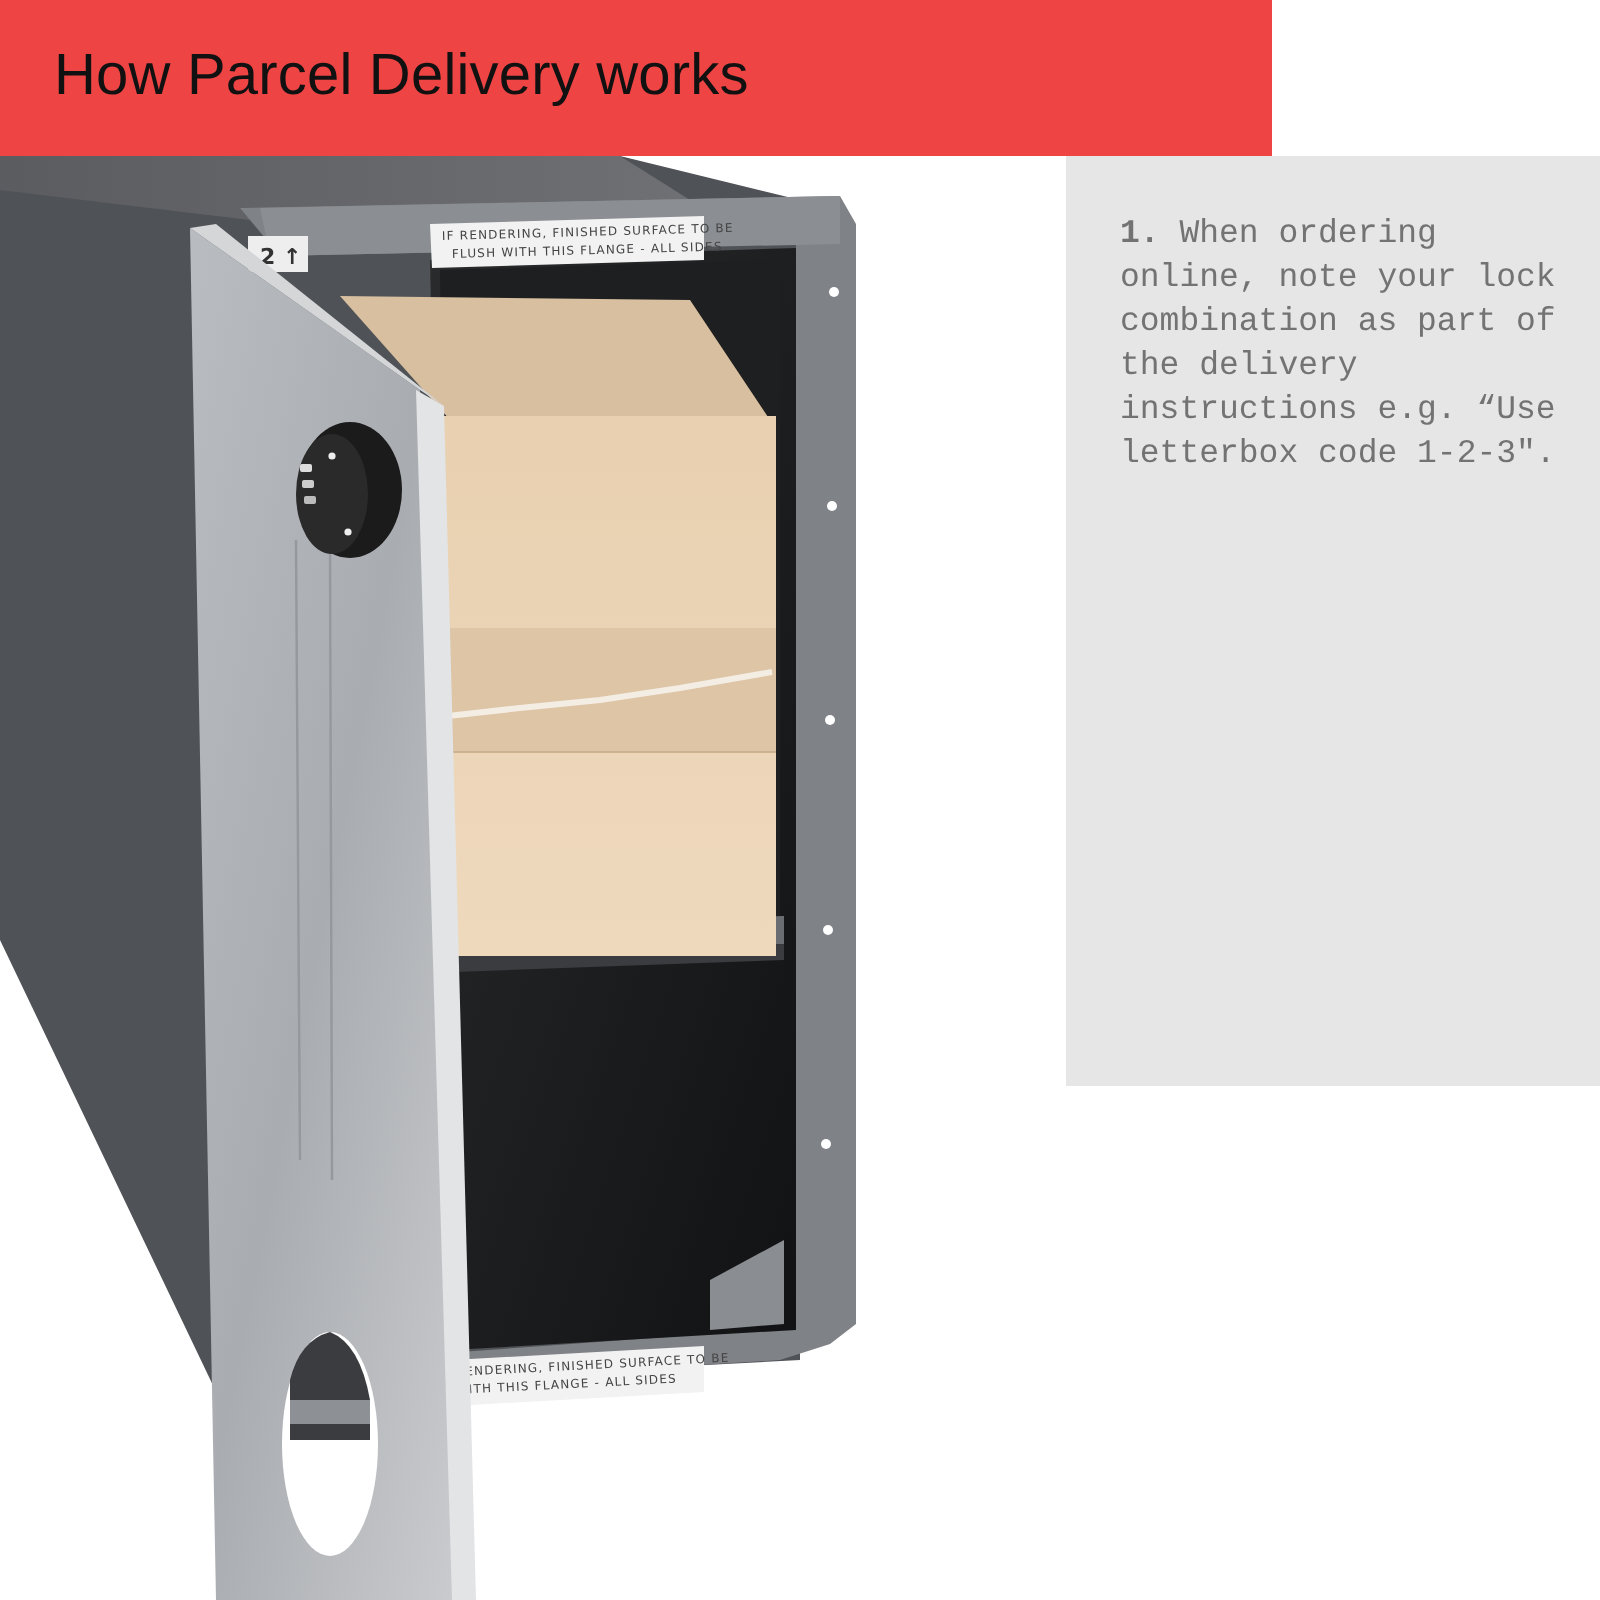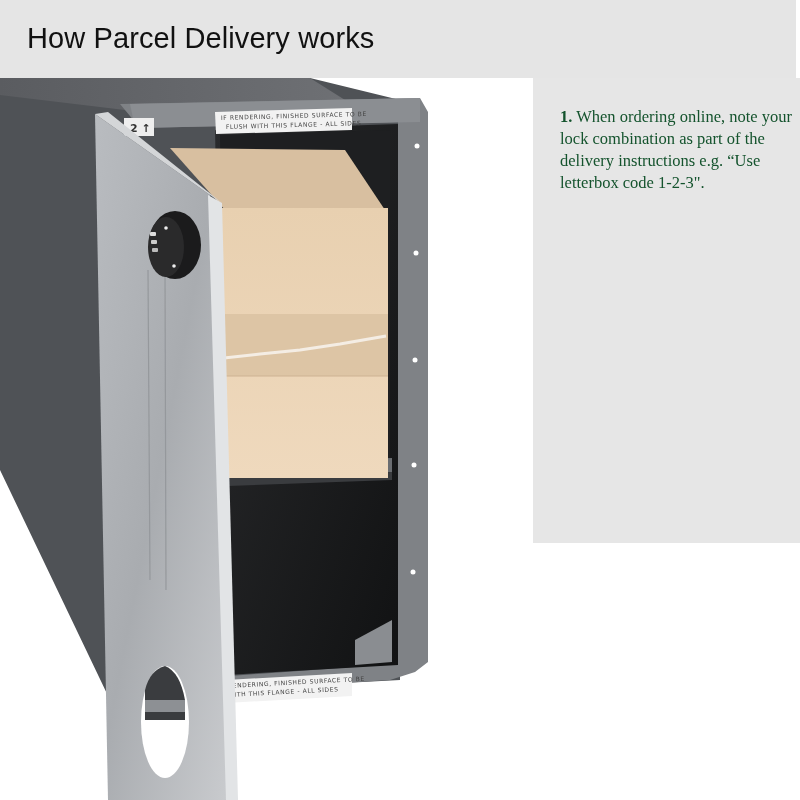--- a/index.html
+++ b/index.html
@@ -1,42 +1,42 @@
 <!DOCTYPE html>
 <html><head>
   <meta charset="utf-8">
   <style>
     * { box-sizing: border-box; margin: 0; padding: 0; }
     html, body { width: 800px; height: 800px; background: #ffffff; overflow: hidden; }
     body { position: relative; font-family: "DejaVu Sans", "Liberation Sans", sans-serif; color: #111; }
 
     .header {
-      position: absolute; left: 0; top: 0; width: 796px; height: 78px;
-      background: #e5e5e5;
+      position: absolute; left: 0; top: 0; width: 636px; height: 78px;
+      background: #ef4444;
     }
     .header-title {
       position: absolute; left: 27px; top: 22px;
       font-family: "Liberation Sans", sans-serif;
       font-size: 29px; font-weight: 400; color: #111111; letter-spacing: 0.1px;
     }
 
     .product {
       position: absolute; left: 0; top: 78px; width: 533px; height: 722px;
       overflow: hidden;
     }
     .product svg { position: absolute; left: 0; top: 0; }
 
     .steps-panel {
       position: absolute; left: 533px; top: 78px; width: 267px; height: 465px;
       background: #e6e6e6;
     }
     .step {
       position: absolute; left: 27px; width: 232px;
-      font-family: Liberation Serif, serif;
-      font-size: 16.5px; line-height: 22px; color: #14532d;
+      font-family: Liberation Mono, monospace;
+      font-size: 16.5px; line-height: 22px; color: #737373;
     }
     .step-num { font-weight: 700; }
     .step-1 { top: 28px; }
     .step-2 { top: 206px; }
     .step-3 { top: 345px; }
 
     .label-text {
       font-family: "DejaVu Sans", sans-serif;
       font-size: 6px; fill: #444; letter-spacing: 0.6px;
     }

